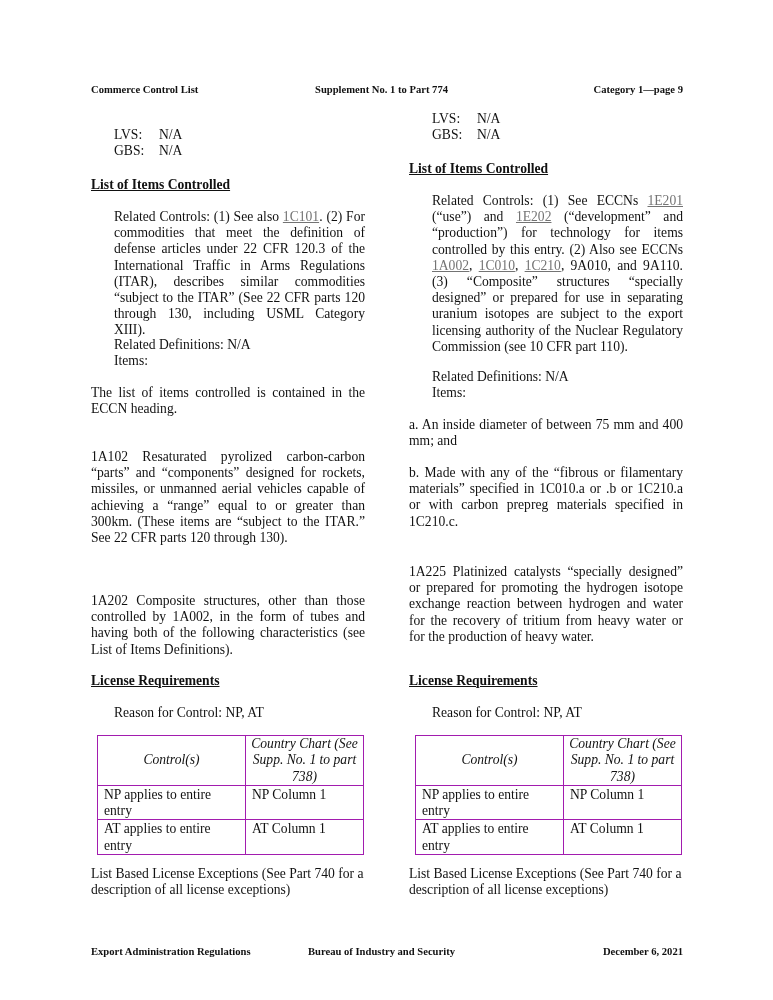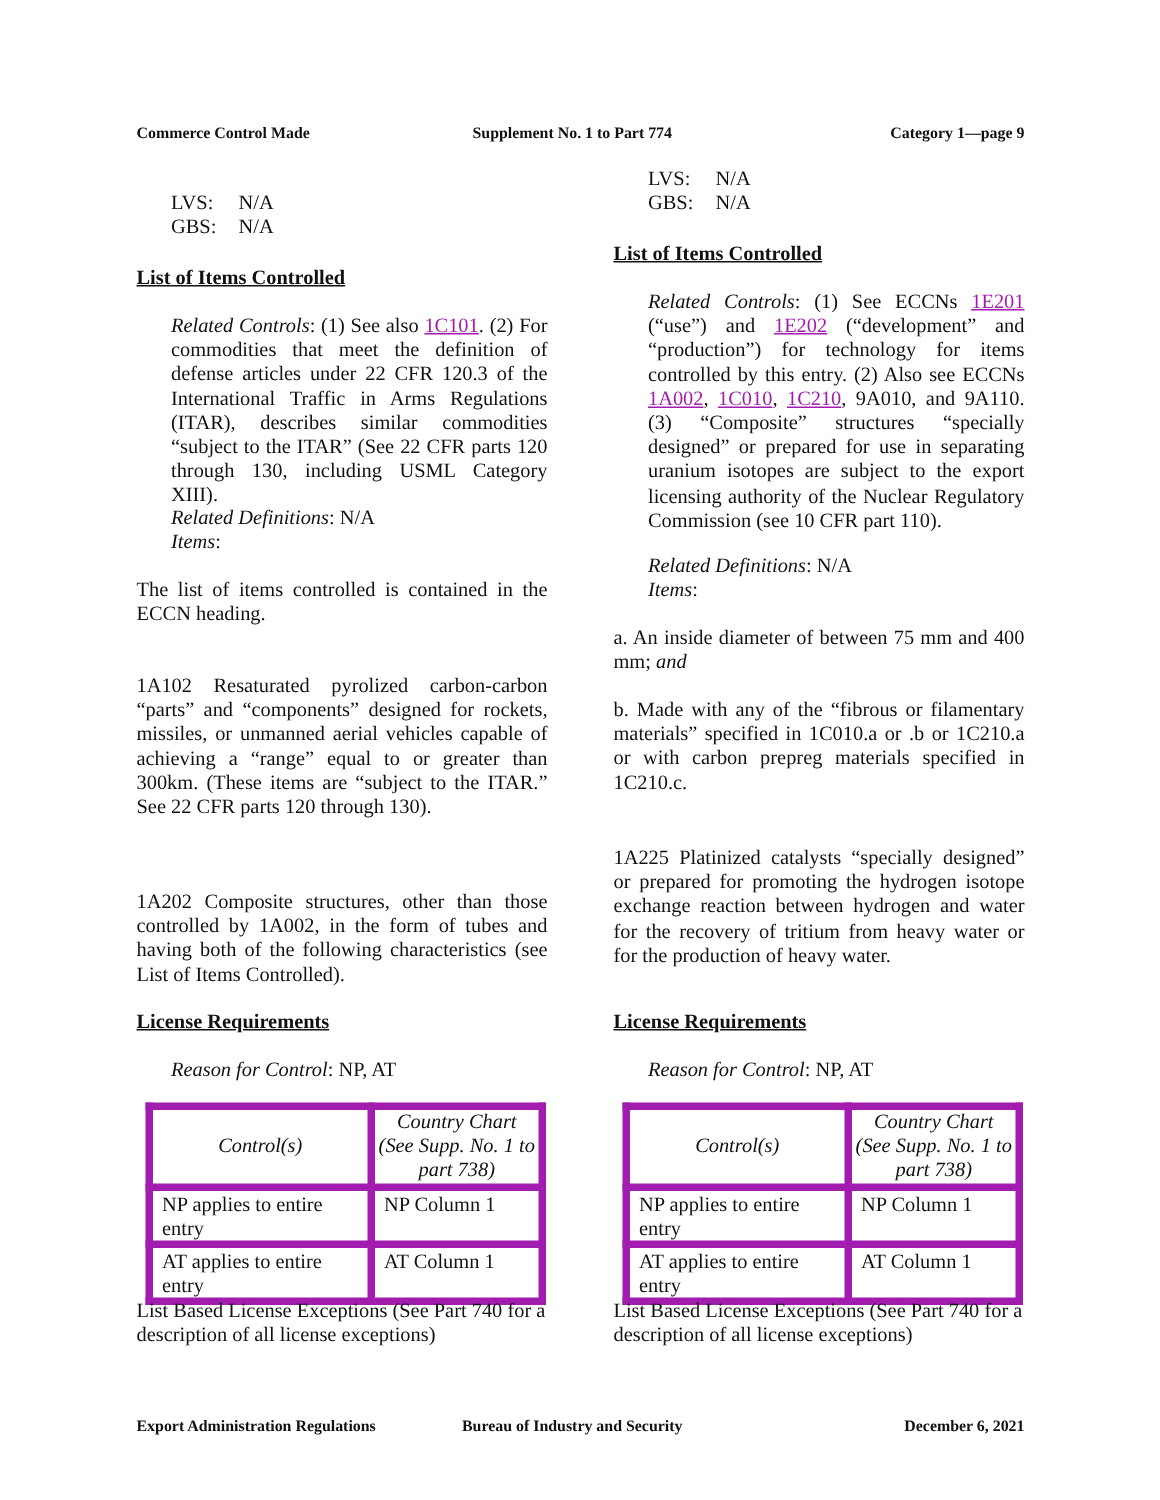--- a/index.html
+++ b/index.html
@@ -32,42 +32,42 @@
   }
   .col-left { left: 91px; }
   .col-right { left: 409px; }
   .abs { position: absolute; left: 0; width: 274px; }
   .indent { padding-left: 23px; }
   .kv { display: flex; }
   .kv .k { width: 45px; }
   .heading { font-weight: bold; text-decoration: underline; }
   .justify { text-align: justify; text-align-last: left; }
   .bold { font-weight: normal; }
-  .ital { font-style: italic; }
-  a.link { color: #a21caf; text-decoration: underline; }
+  .ital { }
+  a.link { color: #737373; text-decoration: underline; }
   table.lic {
     border-collapse: collapse;
     width: 267px;
     margin-left: 6px;
     font-size: 13.6px;
     line-height: 16.2px;
   }
   table.lic td {
-    border: 5px solid #a21caf;
+    border: 1px solid #a21caf;
     vertical-align: top;
     padding: 1px 4px 0 6px;
   }
   table.lic td.c1 { width: 148px; }
   table.lic td.hdr { font-style: italic; text-align: center; vertical-align: middle; padding: 0 2px; }
 </style>
 </head>
 <body>
 
 <div class="header">
-  <span>Commerce Control Made</span>
+  <span>Commerce Control List</span>
   <span class="mid">Supplement No. 1 to Part 774</span>
   <span>Category 1—page 9</span>
 </div>
 
 <div class="col col-left">
   <div class="abs indent" style="top:127px;">
     <div class="kv">
         <span class="k">LVS:</span>
         <span>N/A</span>
       </div>
@@ -87,21 +87,21 @@
     <span class="ital">Related Definitions</span><span>:   N/A</span>
   </div>
   <div class="abs indent" style="top:353px;">
     <span class="ital">Items</span><span>:</span>
   </div>
 
   <div class="abs justify" style="top:385px;">The list of items controlled is contained in the ECCN heading.</div>
 
   <div class="abs justify bold" style="top:449px;">1A102   Resaturated pyrolized carbon-carbon “parts” and “components” designed for rockets, missiles, or unmanned aerial vehicles capable of achieving a  “range” equal to or greater than 300km.   (These items are “subject to the ITAR.”   See 22 CFR parts 120 through 130).</div>
 
-  <div class="abs justify bold" style="top:593px;">1A202   Composite structures, other than those controlled by 1A002, in the form of tubes and having both of the following characteristics (see List of Items Controlled).</div>
+  <div class="abs justify bold" style="top:593px;">1A202   Composite structures, other than those controlled by 1A002, in the form of tubes and having both of the following characteristics (see List of Items Definitions).</div>
 
   <div class="abs heading" style="top:673px;">License Requirements</div>
 
   <div class="abs indent" style="top:705px;">
     <span class="ital">Reason for Control</span><span>:    NP, AT</span>
   </div>
 
   <div class="abs" style="top:735px; left:0;">
     <table class="lic">
       <tbody>

